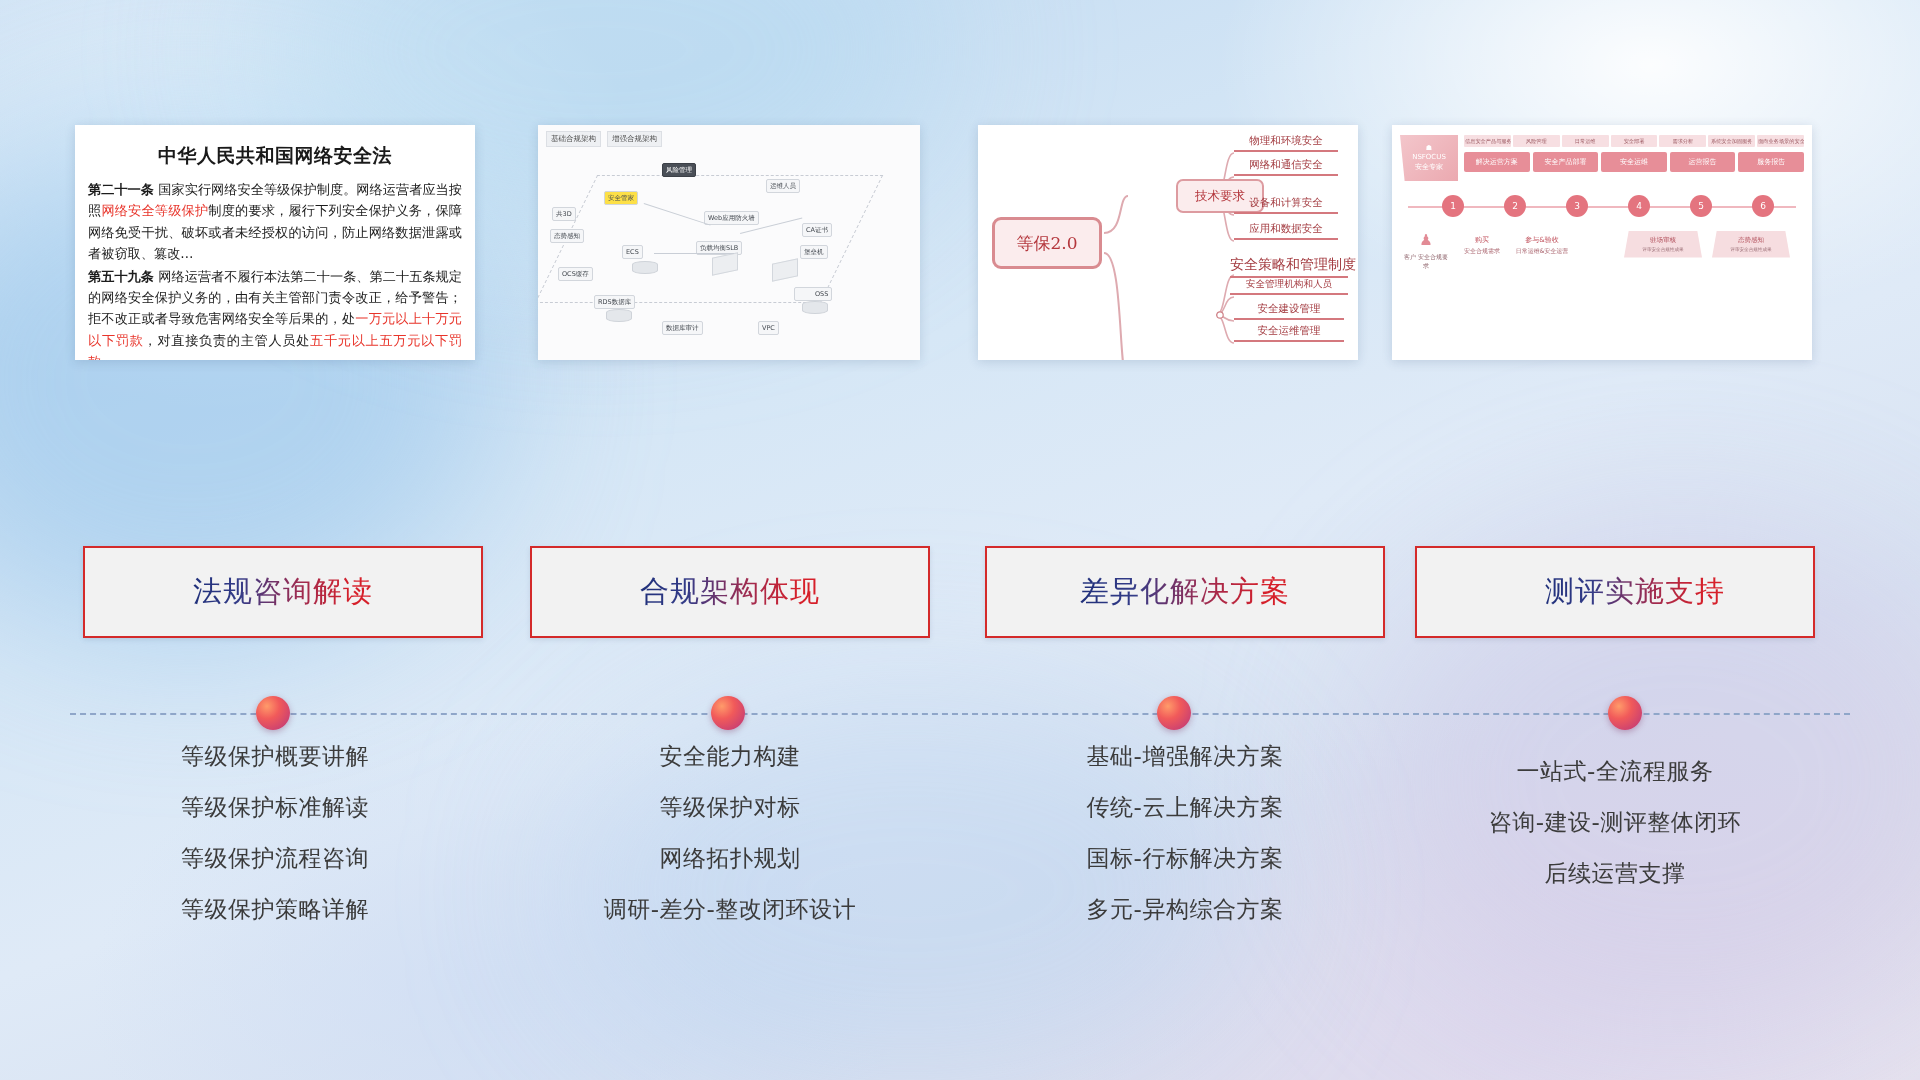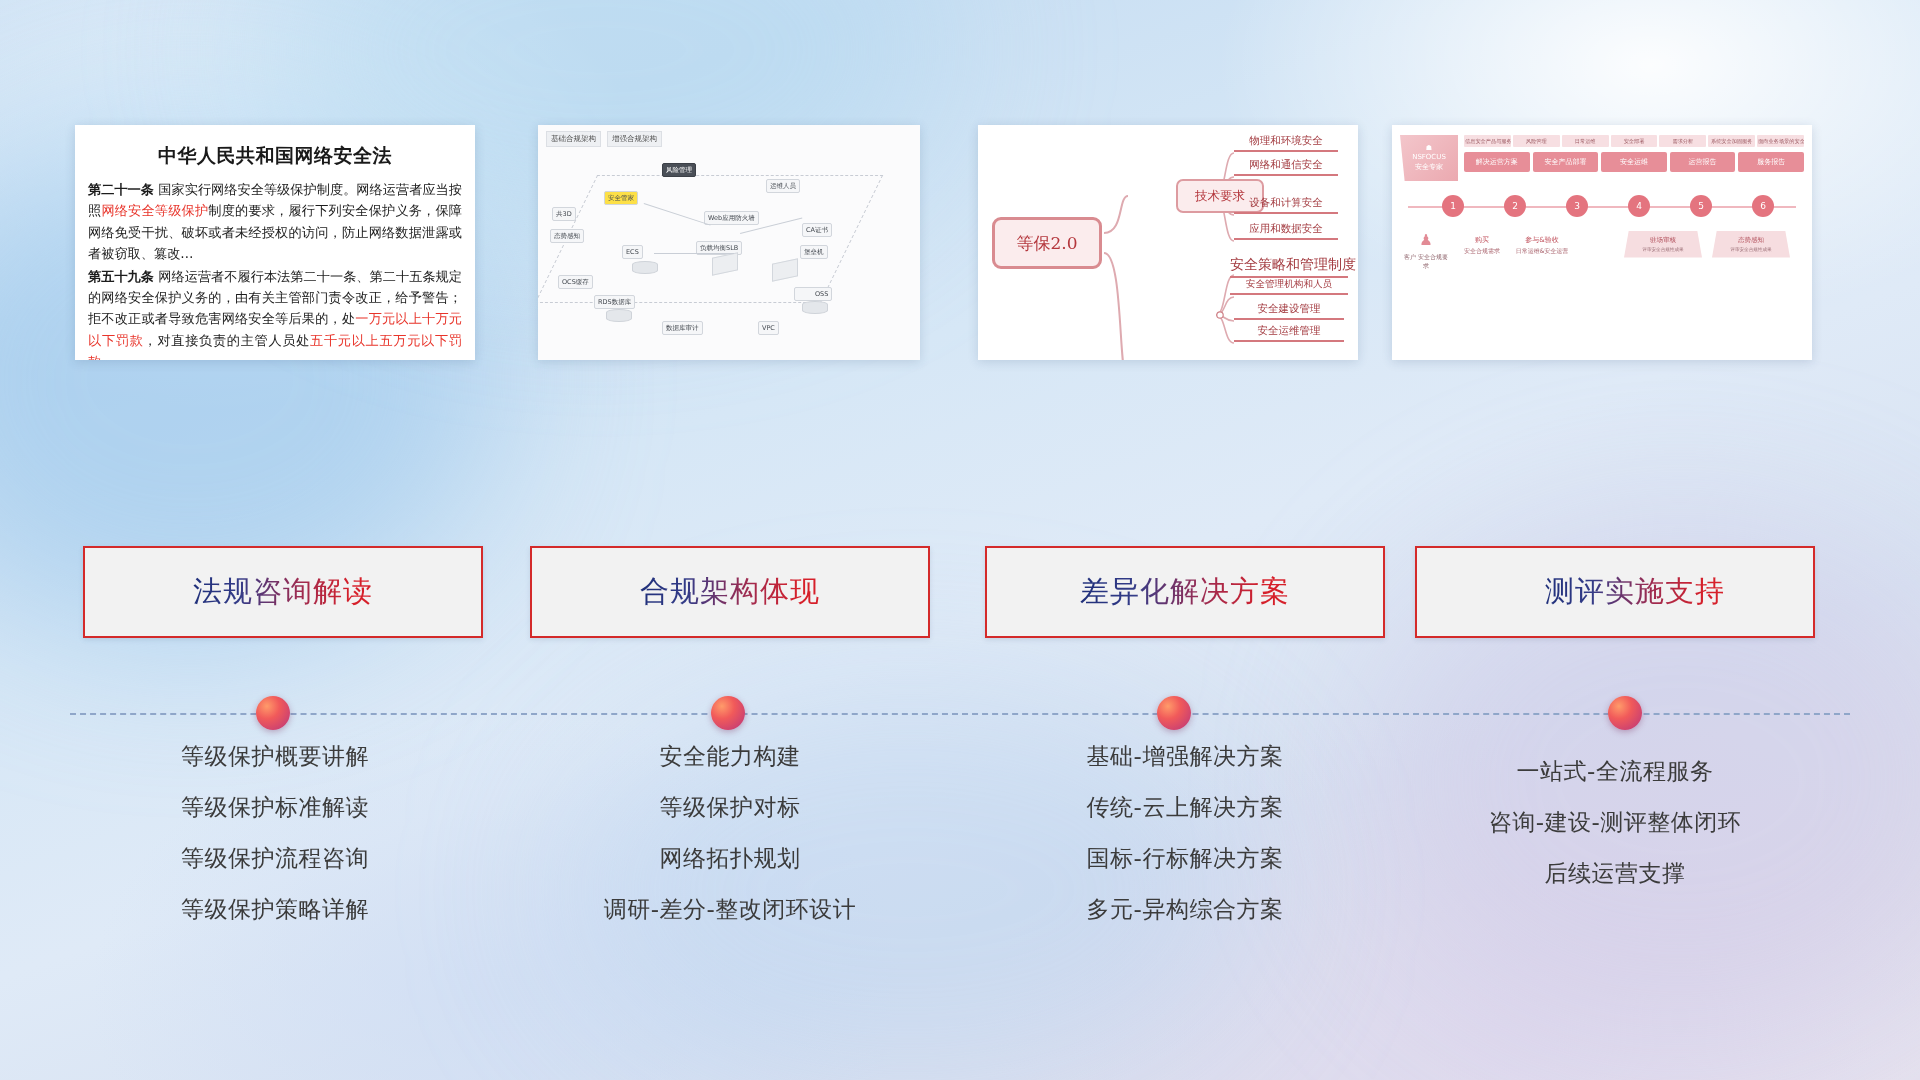--- a/index.html
+++ b/index.html
@@ -220,21 +220,21 @@
           <div class="arch-node light" style="left:6px; top:80px;">态势感知</div>
           <div class="arch-node light" style="left:222px; top:30px;">运维人员</div>
           <div class="arch-node light" style="left:160px; top:62px;">Web应用防火墙</div>
           <div class="arch-node light" style="left:258px; top:74px;">CA证书</div>
           <div class="arch-node light" style="left:256px; top:96px;">堡垒机</div>
           <div class="arch-node light" style="left:78px; top:96px;">ECS</div>
           <div class="arch-node light" style="left:152px; top:92px;">负载均衡SLB</div>
           <div class="arch-node light" style="left:250px; top:138px;padding-left:20px;">OSS</div>
           <div class="arch-node light" style="left:214px; top:172px;">VPC</div>
           <div class="arch-node light" style="left:50px; top:146px;">RDS数据库</div>
-          <div class="arch-node light" style="left:14px; top:126px;">OCS缓存</div>
+          <div class="arch-node light" style="left:14px; top:118px;">OCS缓存</div>
           <div class="arch-node light" style="left:118px; top:172px;">数据库审计</div>
           <div class="arch-cyl" style="left:88px; top:112px;"></div>
           <div class="arch-cyl" style="left:62px; top:160px;"></div>
           <div class="arch-cyl" style="left:258px; top:152px;"></div>
           <div class="arch-box3d" style="left:168px; top:106px;"></div>
           <div class="arch-box3d" style="left:228px; top:112px;"></div>
           <div class="arch-line" style="left:100px; top:54px; width:70px; transform: rotate(18deg);"></div>
           <div class="arch-line" style="left:110px; top:104px; width:80px;"></div>
           <div class="arch-line" style="left:196px; top:84px; width:64px; transform: rotate(-14deg);"></div>
         </div>

